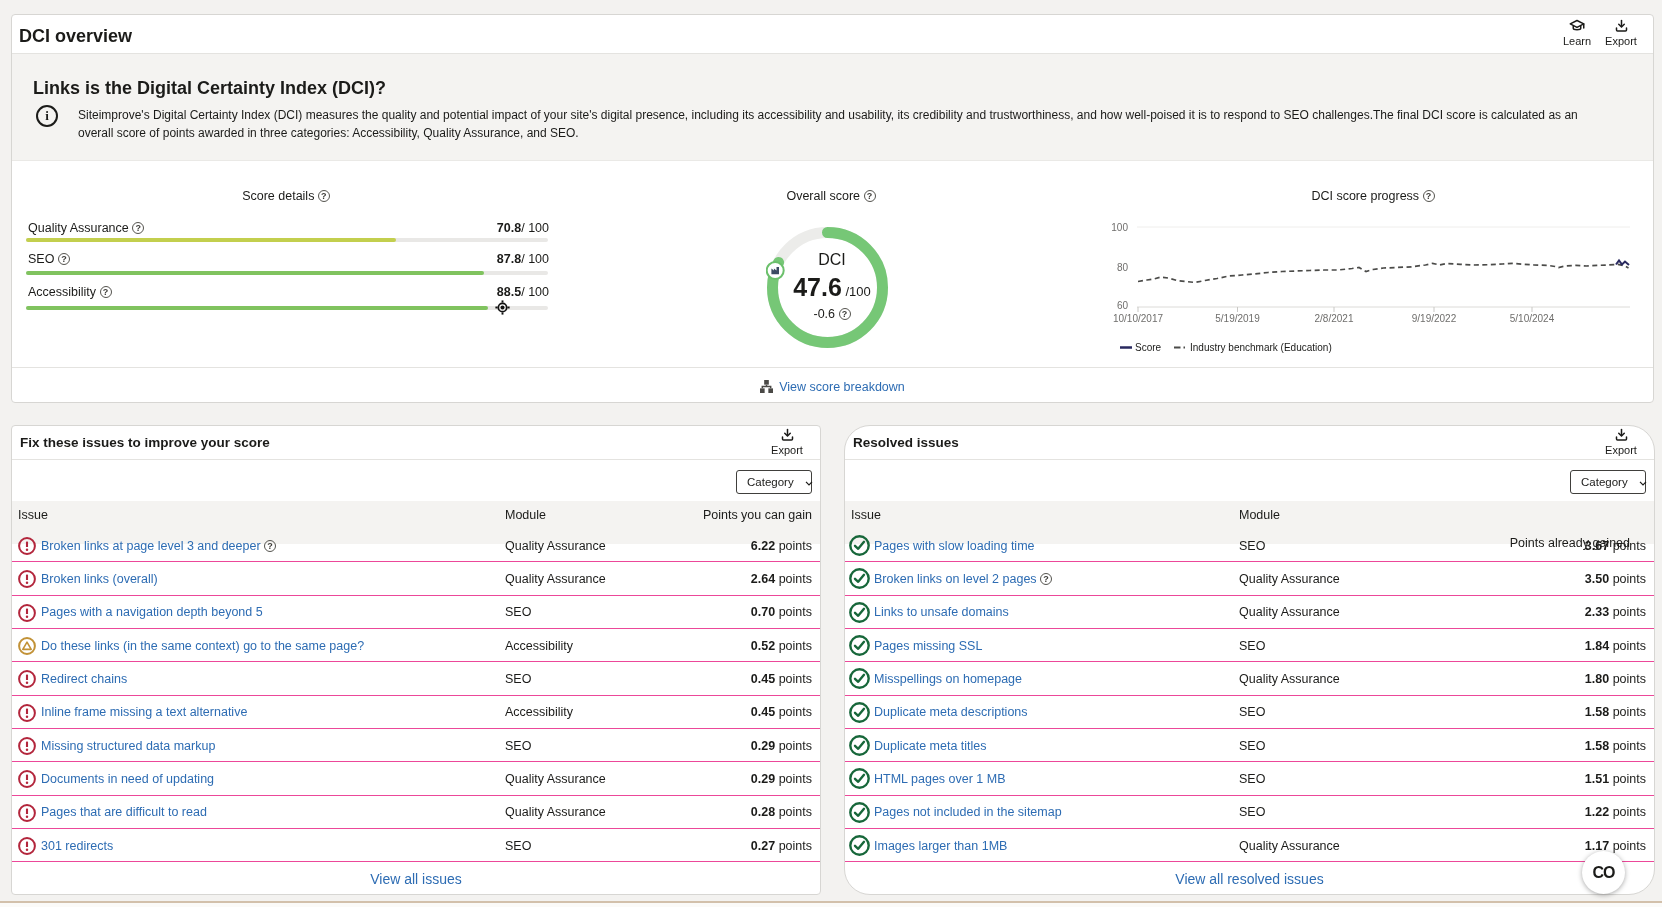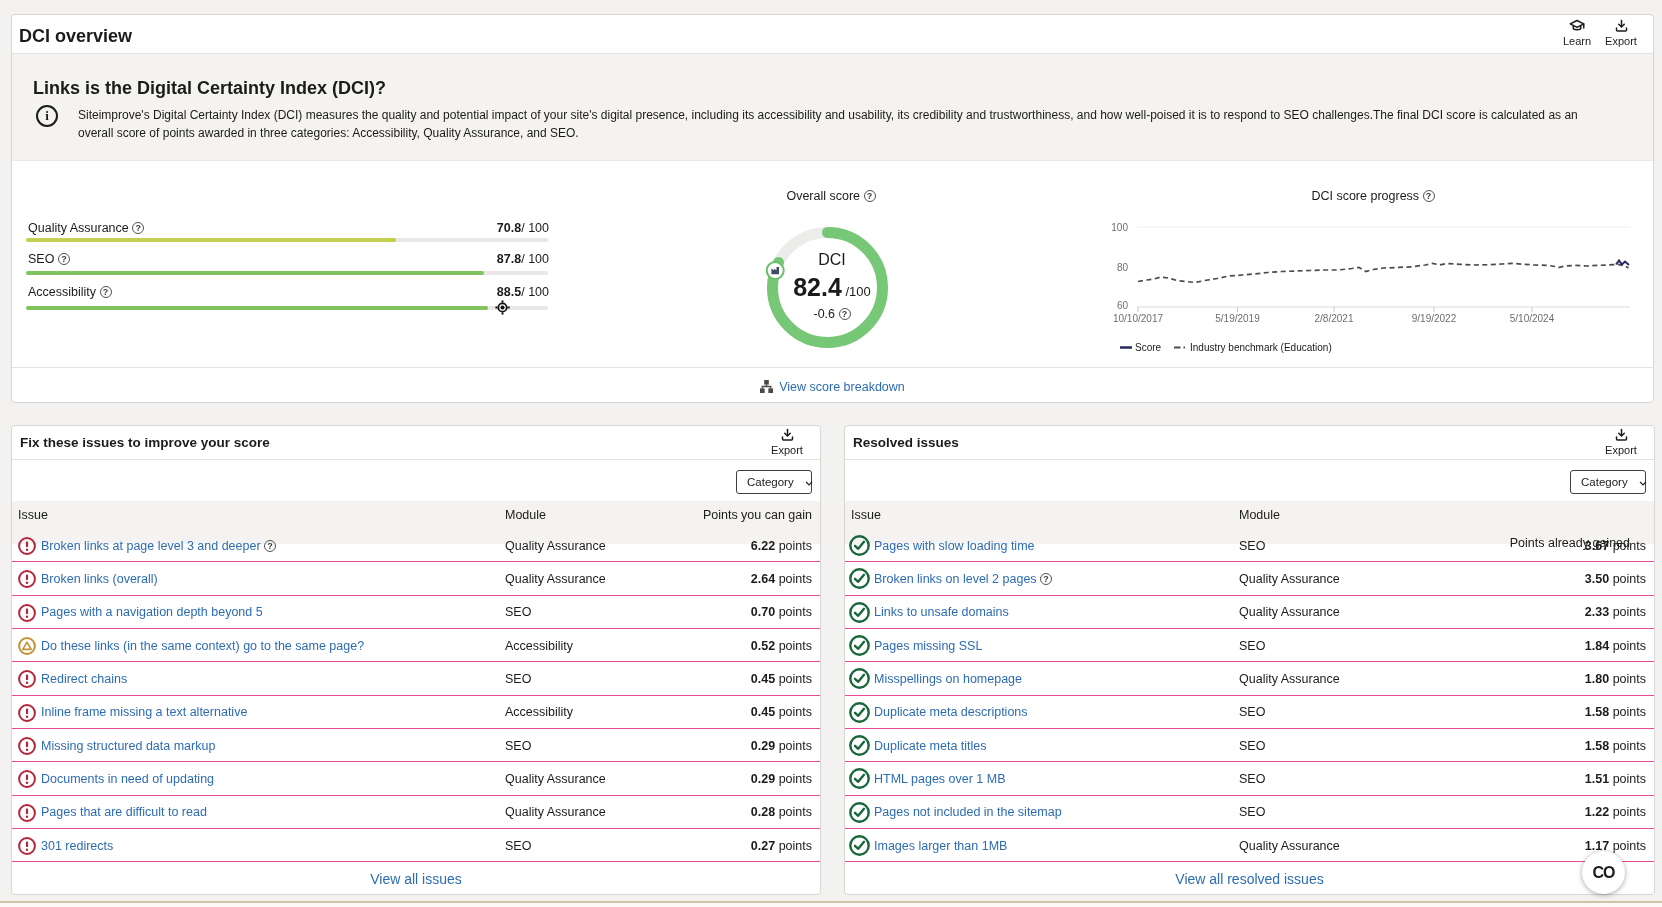--- a/index.html
+++ b/index.html
@@ -16,21 +16,21 @@
 #infosec { position:absolute; left:0; top:39px; width:100%; height:107px; background:#f4f3f1; border-bottom:1px solid #eae9e6; }
 .infocirc { position:absolute; width:22px; height:22px; border:2.5px solid #1b1b19; border-radius:50%; text-align:center; font-size:13px; font-weight:bold; font-family:"Liberation Serif",serif; line-height:17px; color:#1b1b19; }
 .q { display:inline-block; width:12px; height:12px; border:1px solid #55544f; border-radius:50%; font-size:9px; line-height:10px; text-align:center; color:#3c3b38; font-weight:bold; vertical-align:1px; }
 .coltitle { position:absolute; top:29px; text-align:center; font-size:12.5px; }
 .bar { position:absolute; left:14px; width:522px; height:4px; background:#e9e8e6; border-radius:2px; }
 .bar i { position:absolute; left:0; top:0; height:4px; border-radius:2px; display:block; }
 .scorelabel { font-size:12.5px; }
 .scoreval { position:absolute; font-size:12.5px; right:1104px; }
 .panel { position:absolute; top:425px; height:470px; background:#fff; border:1px solid #d7d6d3; border-radius:4px; }
 #panelL { left:11px; width:810px; }
-#panelR { left:844px; width:811px; }
+#panelR { left:844px; width:811px;border-radius:26px; }
 .phead { position:absolute; left:0; top:0; right:0; height:34px; border-bottom:1px solid #e4e3e0; }
 .ptitle { position:absolute; left:8px; top:9px; font-size:13.5px; font-weight:bold; }
 .catrow { position:absolute; left:0; top:34px; right:0; height:41px; }
 .catbtn { position:absolute; top:10px; right:8px; width:76px; height:24px; border:1px solid #403f3c; border-radius:3px; background:#fff; font-size:11.5px; color:#1b1b19; padding:5px 0 0 10px; white-space:nowrap; }
 .thead { position:absolute; left:0; top:75px; right:0; height:43px; background:#f4f3f1; font-size:12.5px; }
 .thead span { position:absolute; top:7px; }
 .rows { position:absolute; left:0; top:103px; right:0; }
 .row { position:relative; height:33.35px; border-bottom:1px solid #ec4899; font-size:12.5px; }
 .ic2 { position:absolute; }
 .row .lnk { position:absolute; left:29px; top:9.5px; }
@@ -62,20 +62,21 @@
       Export
     </div>
   </div>
   <div id="infosec">
     <div class="h1 abs" style="left:21px; top:24px;">Links is the Digital Certainty Index (DCI)?</div>
     <div class="infocirc" style="left:24px; top:51px;">i</div>
     <div class="abs" style="left:66px; top:53px; font-size:12px; line-height:17.5px; white-space:nowrap;">Siteimprove's Digital Certainty Index (DCI) measures the quality and potential impact of your site's digital presence, including its accessibility and usability, its credibility and trustworthiness, and how well-poised it is to respond to SEO challenges.The final DCI score is calculated as an<br>overall score of points awarded in three categories: Accessibility, Quality Assurance, and SEO.</div>
   </div>
   <div id="cardbody" class="abs" style="left:0; top:145px; right:0; height:207px;">
 
+    <div class="coltitle" style="left:2px; width:544px;">Score details <span class="q">?</span></div>
     <div class="abs scorelabel" style="left:16px; top:61px;">Quality Assurance <span class="q">?</span></div>
     <div class="scoreval" style="top:61px;"><b>70.8</b>/ 100</div>
     <div class="bar" style="top:78px;">
         <i style="width:370px; background:#c3cf4e;"></i>
       </div>
     <div class="abs scorelabel" style="left:16px; top:92px;">SEO <span class="q">?</span></div>
     <div class="scoreval" style="top:92px;"><b>87.8</b>/ 100</div>
     <div class="bar" style="top:111px;">
         <i style="width:458px; background:#80c35f;"></i>
       </div>
@@ -96,21 +97,21 @@
     <div class="coltitle" style="left:547px; width:544px;">Overall score <span class="q">?</span></div>
     <svg class="abs" style="left:754px; top:66px;" width="123" height="123" viewBox="0 0 123 123">
       <circle cx="61.5" cy="61.5" r="55" fill="none" stroke="#ececea" stroke-width="11"></circle>
       <circle cx="61.5" cy="61.5" r="55" fill="none" stroke="#76c776" stroke-width="11" stroke-linecap="round" stroke-dasharray="284.8 999" transform="rotate(-90 61.5 61.5)"></circle>
       <g transform="translate(9.2,44.5)">
         <circle cx="0" cy="0" r="8.5" fill="#fff" stroke="#6cc06c" stroke-width="2"></circle>
         <path d="M-3.8 3.8 V-2 L-1.3 0 V-2 L1.3 0 V-3.5 H3.8 V3.8 Z" fill="#3c4a63"></path>
       </g>
     </svg>
     <div class="abs" style="left:548px; top:91px; width:544px; text-align:center; font-size:16px;">DCI</div>
-    <div class="abs" style="left:548px; top:113px; width:544px; text-align:center;"><span style="font-size:25px; font-weight:bold;">82.4</span><span style="font-size:13px;"> /100</span></div>
+    <div class="abs" style="left:548px; top:113px; width:544px; text-align:center;"><span style="font-size:25px; font-weight:bold;">47.6</span><span style="font-size:13px;"> /100</span></div>
     <div class="abs" style="left:548px; top:147px; width:544px; text-align:center; font-size:12.5px;">-0.6 <span class="q">?</span></div>
 
     <div class="coltitle" style="left:1086px; width:550px;">DCI score progress <span class="q">?</span></div>
     <svg class="abs" style="left:1079px; top:55px;" width="551" height="150" viewBox="0 0 551 150">
       <line x1="46" y1="12" x2="539" y2="12" stroke="#efeeec" stroke-width="1"></line>
       <line x1="46" y1="92" x2="539" y2="92" stroke="#dcdbd8" stroke-width="1"></line>
       <line x1="47" y1="92" x2="47" y2="97" stroke="#c9c8c5" stroke-width="1"></line>
       <line x1="146.5" y1="92" x2="146.5" y2="97" stroke="#c9c8c5" stroke-width="1"></line>
       <line x1="243" y1="92" x2="243" y2="97" stroke="#c9c8c5" stroke-width="1"></line>
       <line x1="343" y1="92" x2="343" y2="97" stroke="#c9c8c5" stroke-width="1"></line>

